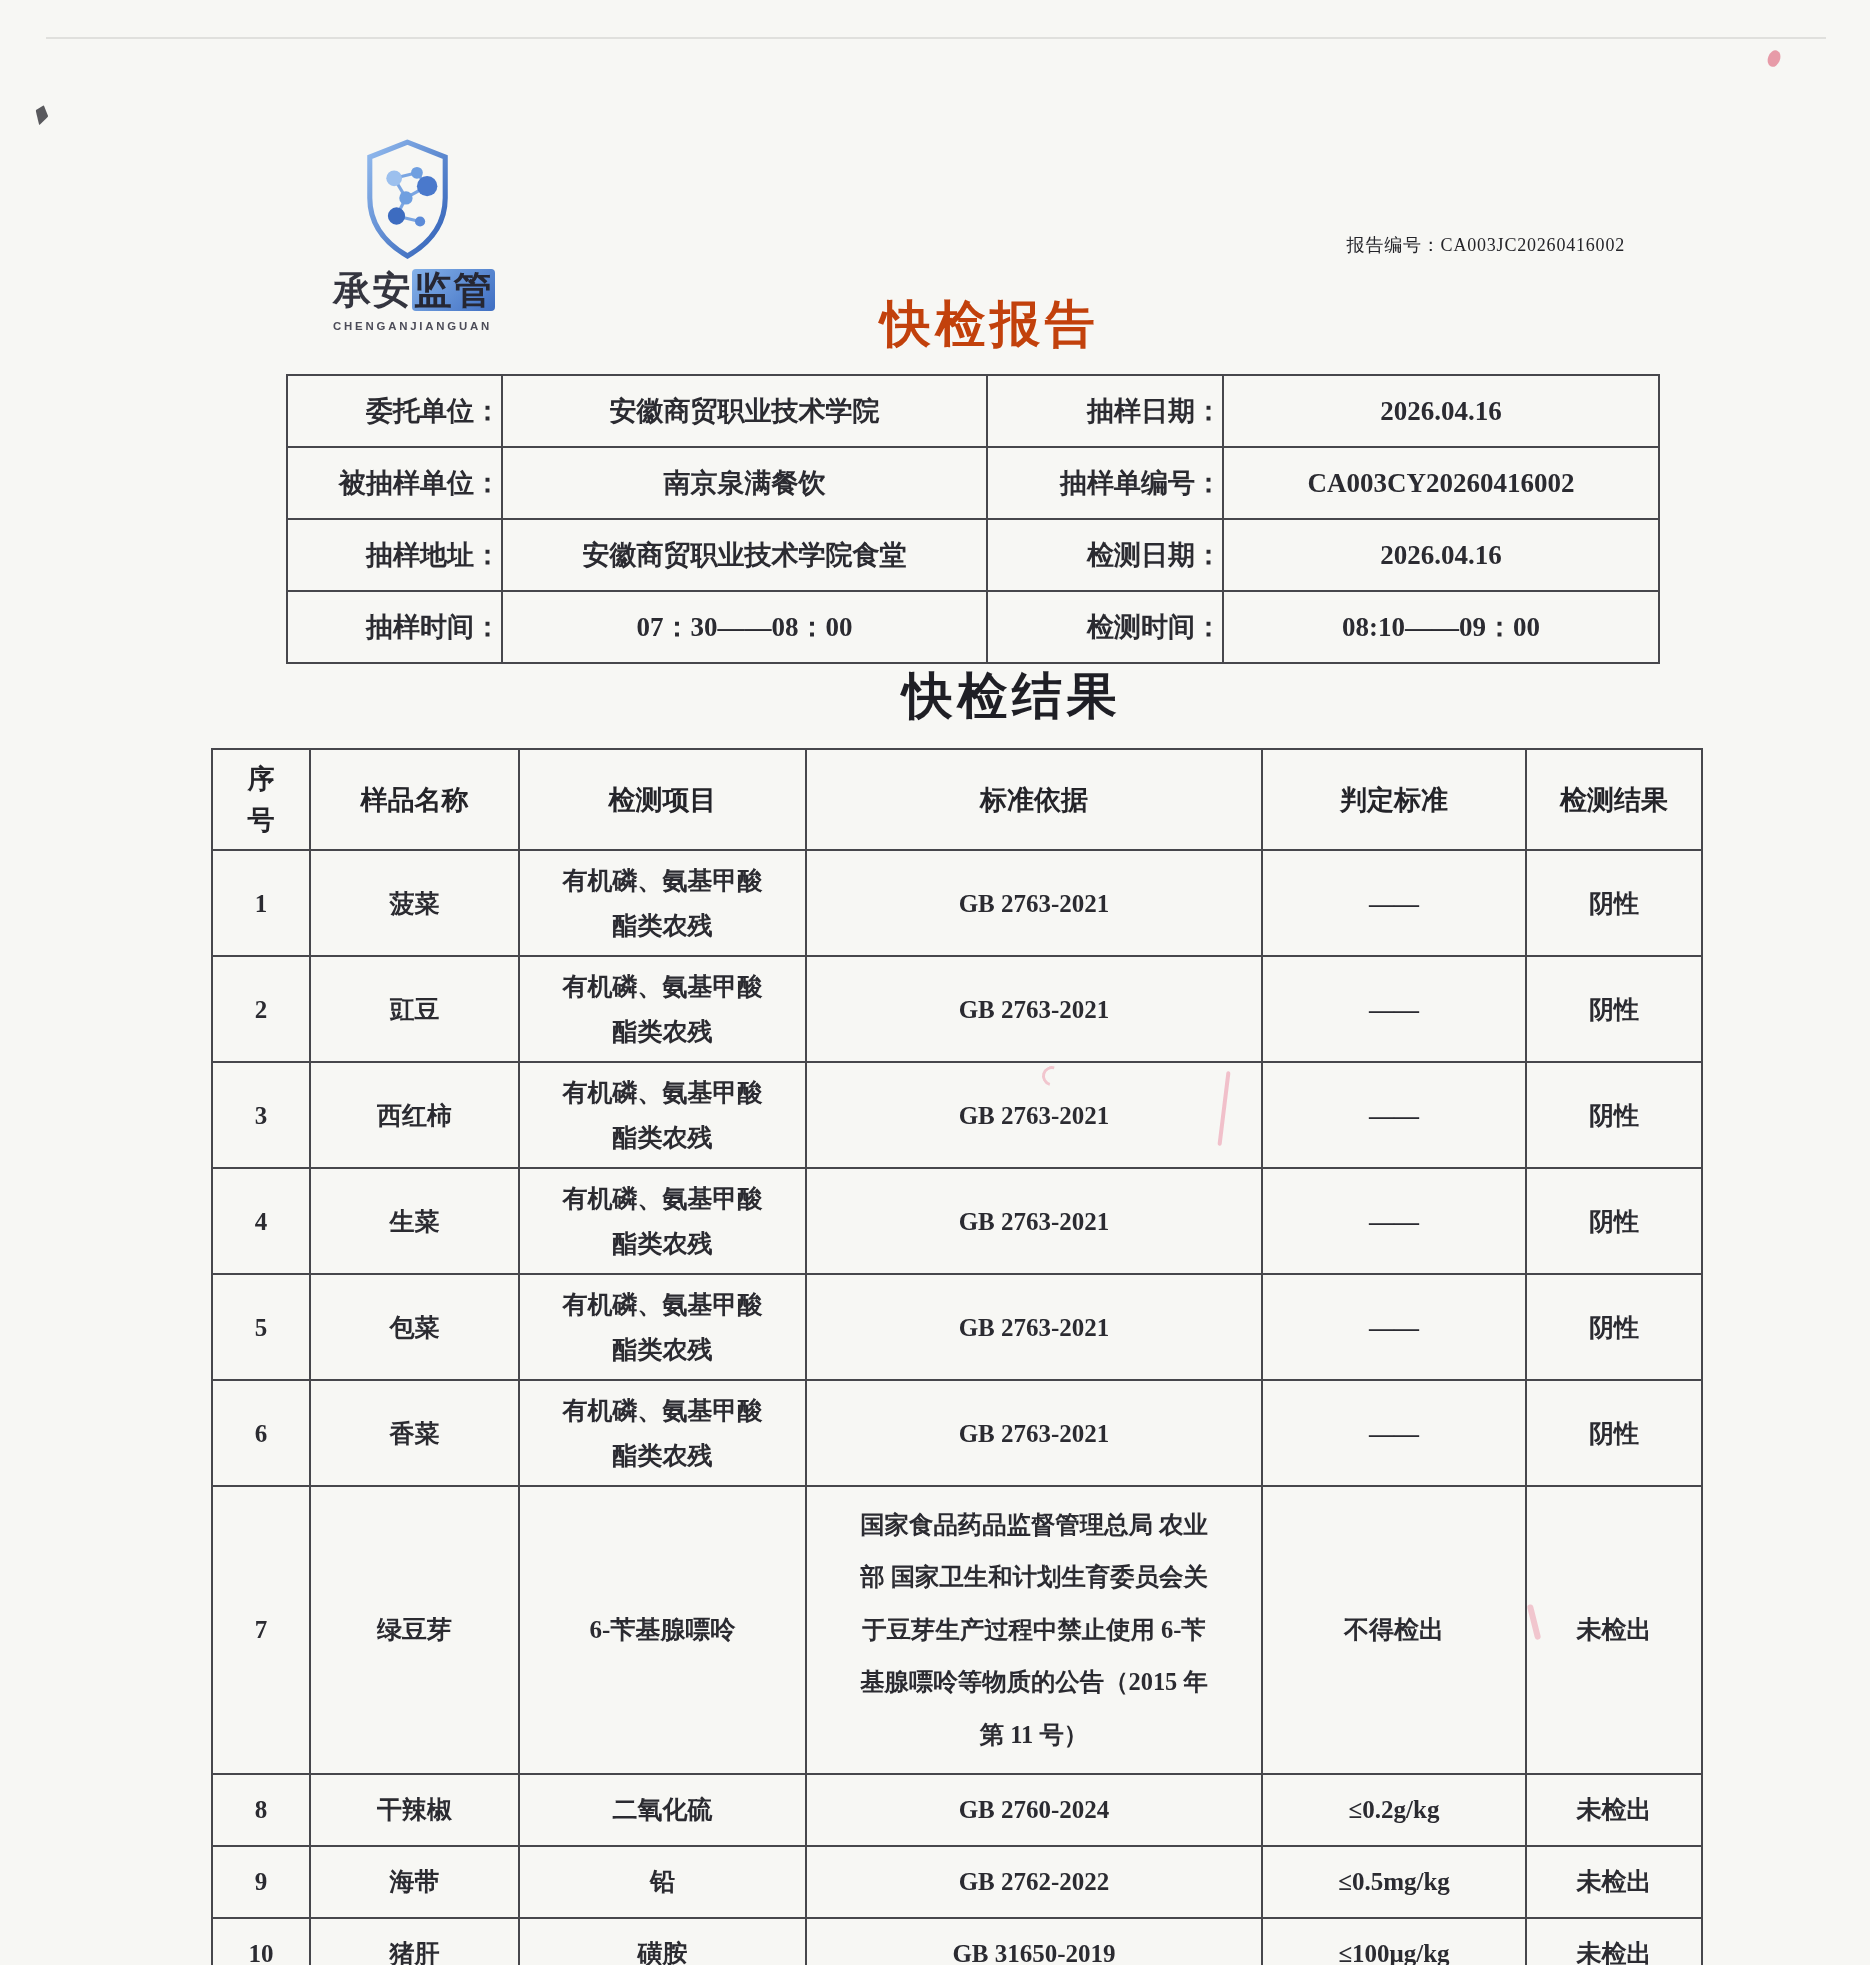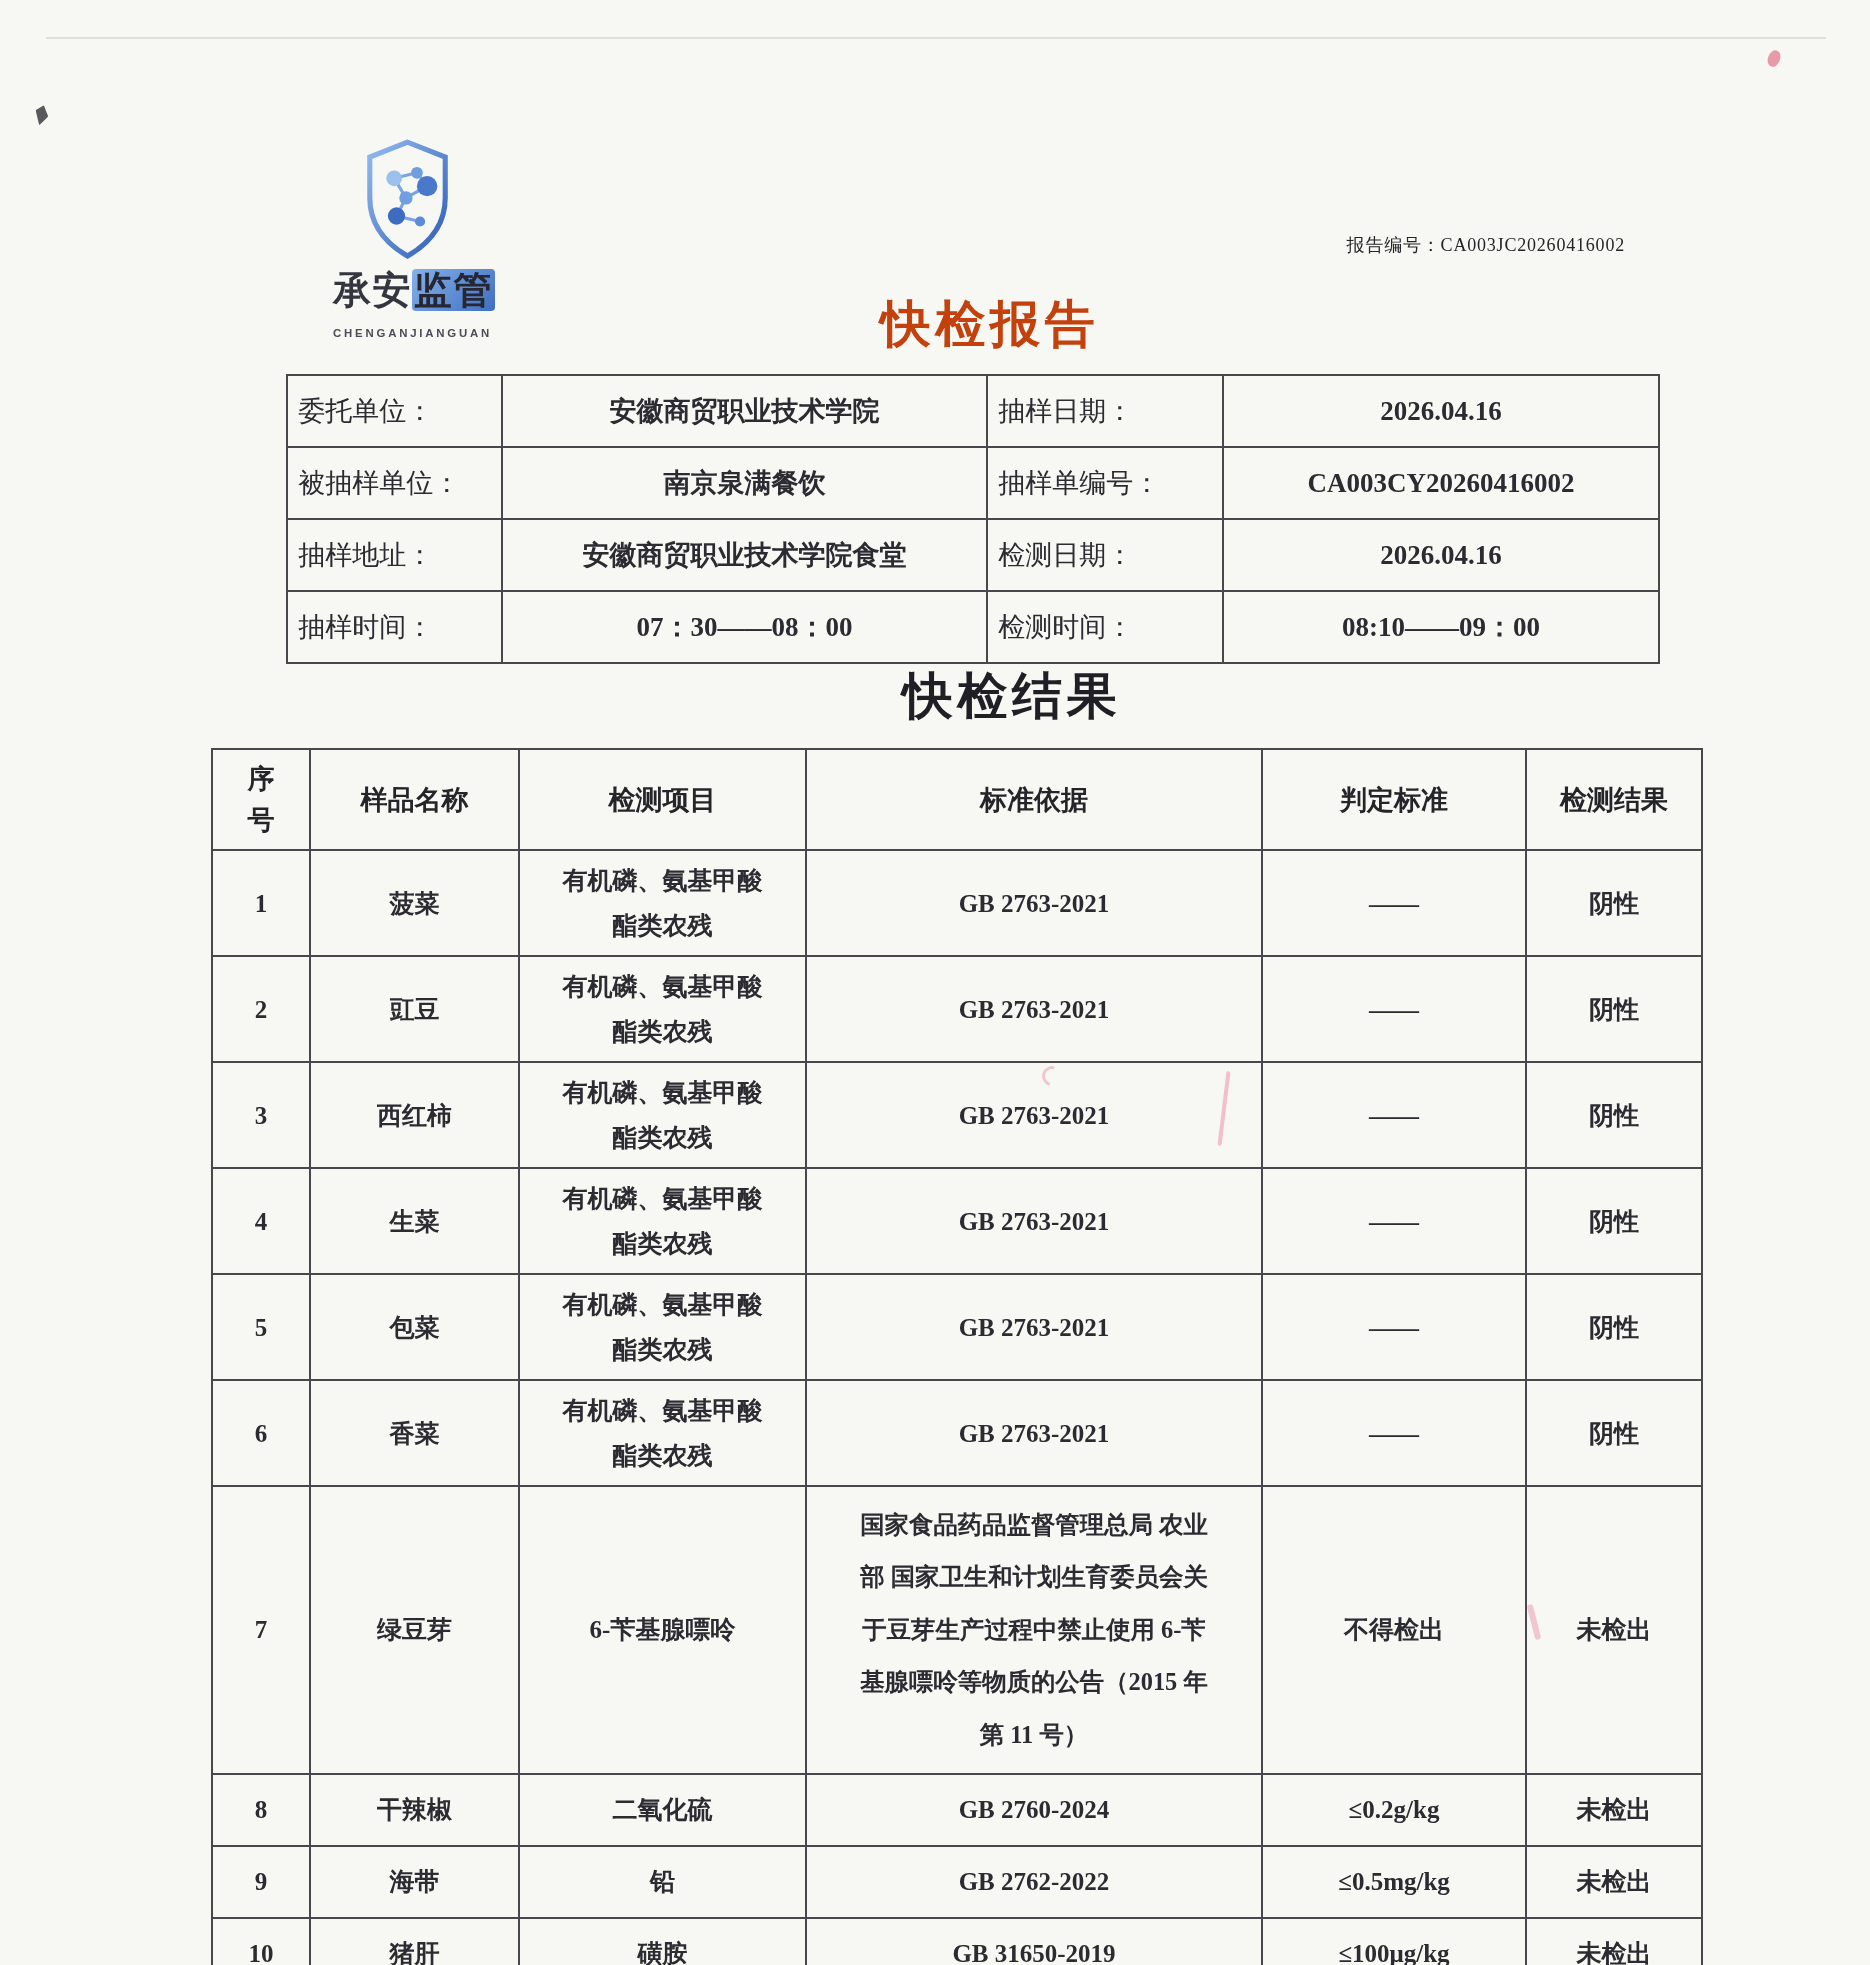--- a/index.html
+++ b/index.html
@@ -25,37 +25,37 @@
   .pink-stroke-2 { position:absolute; left:1531px; top:1604px; width:6.3px; height:36px;
     background:rgba(233,125,150,.4); border-radius:3.9px; transform:rotate(-14deg); }
 
   
   .logo { position:absolute; left:333px; top:138px; width:149px; text-align:center; }
   .logo svg { display:block; margin:0 auto; }
   .logo-cn { margin-top:3.9px; font-size:38px; font-weight:800; letter-spacing:1.6px;
     color:#34353f; font-family:"Liberation Sans","DejaVu Sans",sans-serif; white-space:nowrap; }
   .logo-cn .accent { background:linear-gradient(135deg,#85b2e9,#3f6ec2); color:#262733;
     border-radius:3.9px; padding:0 1.6px; }
-  .logo-en { margin-top:11px; font-size:11.4px; letter-spacing:2.8px; color:#4c4c58;
+  .logo-en { margin-top:4px; font-size:11.4px; letter-spacing:2.8px; color:#4c4c58;
     font-family:"Liberation Sans","DejaVu Sans",sans-serif; font-weight:700; }
 
   
   .report-no { position:absolute; right:246px; top:233px; font-size:18px; letter-spacing:0.8px; color:#242429; }
   .title-1 { position:absolute; left:990px; top:291px; transform:translateX(-50%);
     font-size:50px; font-weight:800; letter-spacing:4.7px; color:#c2410c; white-space:nowrap; }
   .title-2 { position:absolute; left:1012px; top:663px; transform:translateX(-50%);
     font-size:50px; font-weight:800; letter-spacing:4.7px; color:#1f1f25; white-space:nowrap; }
 
   
   table { border-collapse:collapse; table-layout:fixed; }
   td,th { border:2px solid #47474c; border-top-width:2.8px; border-bottom-width:2.8px;
     text-align:center; vertical-align:middle; }
   .info-table { position:absolute; left:286px; top:374px; width:1372px; }
   .info-table td { height:72px; font-size:27px; color:#2b2b31; font-weight:600; }
-  .info-table td.lbl { text-align:left; padding-left:10.2px; font-weight:400; white-space:nowrap;margin-left:40px; }
+  .info-table td.lbl { text-align:right; padding-left:10.2px; font-weight:700; white-space:nowrap;margin-left:40px; }
   .results-table { position:absolute; left:211px; top:748px; width:1490px; }
   .results-table th { height:101px; font-size:27px; font-weight:700; color:#242429; }
   .results-table th.seq { padding:0 22px; line-height:1.5; }
   .results-table td { font-size:25px; font-weight:600; color:#2b2b31; line-height:1.8; }
   .results-table tr.r-std td { height:106px; }
   .results-table tr.r-tall td { height:264px; }
   .results-table tr.r-short td { height:72px; }
   .results-table td.item { padding:0 37px; }
   .results-table td.std-long { padding:11.8px 46px; font-size:24.4px; line-height:2.15; }
 </style>

